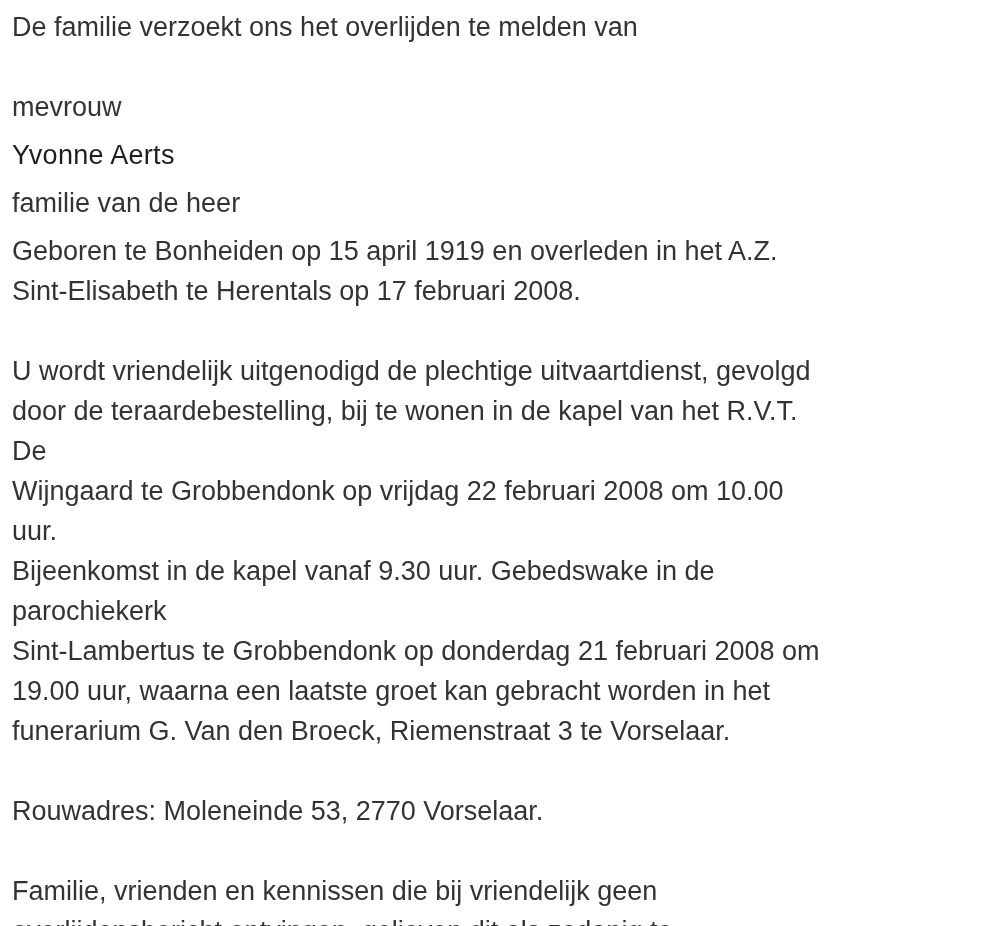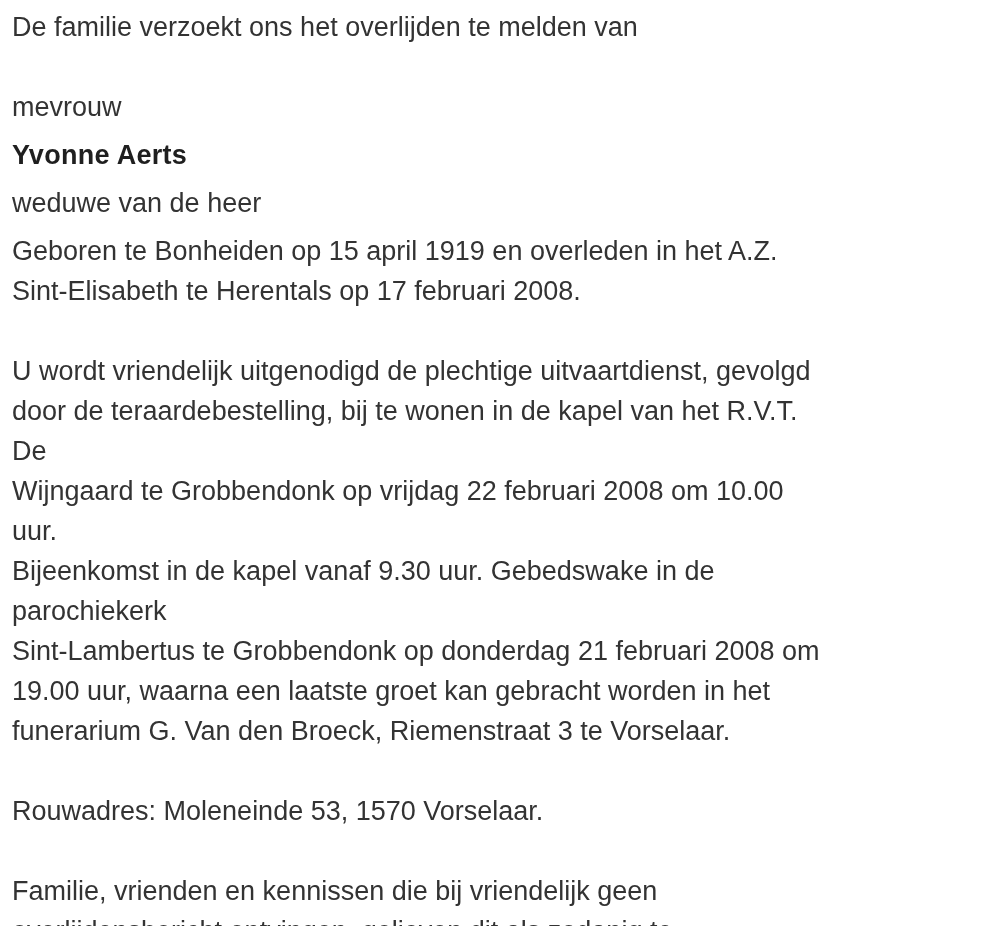--- a/index.html
+++ b/index.html
@@ -28,46 +28,46 @@
     overflow: hidden;
   }
   .doc p {
     margin: 0 0 40px 0;
     white-space: pre-line;
   }
   .doc p.tight {
     margin-bottom: 8px;
   }
   .doc p.name {
-    font-weight: 700;
+    font-weight: 400;
     color: var(--name);
     letter-spacing: 0.3px;
   }
 </style>
 </head>
 <body>
 
 <main class="doc">
   <p>De familie verzoekt ons het overlijden te melden van</p>
 
   <p class="tight">mevrouw</p>
 
   <p class="tight name">Yvonne Aerts</p>
 
-  <p class="tight">weduwe van de heer</p>
+  <p class="tight">familie van de heer</p>
 
 
   <p>Geboren te Bonheiden op 15 april 1919 en overleden in het A.Z.
 Sint-Elisabeth te Herentals op 17 februari 2008.</p>
 
   <p>U wordt vriendelijk uitgenodigd de plechtige uitvaartdienst, gevolgd
 door de teraardebestelling, bij te wonen in de kapel van het R.V.T. De
 Wijngaard te Grobbendonk op vrijdag 22 februari 2008 om 10.00 uur.
 Bijeenkomst in de kapel vanaf 9.30 uur. Gebedswake in de parochiekerk
 Sint-Lambertus te Grobbendonk op donderdag 21 februari 2008 om
 19.00 uur, waarna een laatste groet kan gebracht worden in het
 funerarium G. Van den Broeck, Riemenstraat 3 te Vorselaar.</p>
 
-  <p>Rouwadres: Moleneinde 53, 1570 Vorselaar.</p>
+  <p>Rouwadres: Moleneinde 53, 2770 Vorselaar.</p>
 
   <p>Familie, vrienden en kennissen die bij vriendelijk geen
 overlijdensbericht ontvingen, gelieven dit als zodanig te beschouwen.</p>
 </main>
 
 </body></html>

